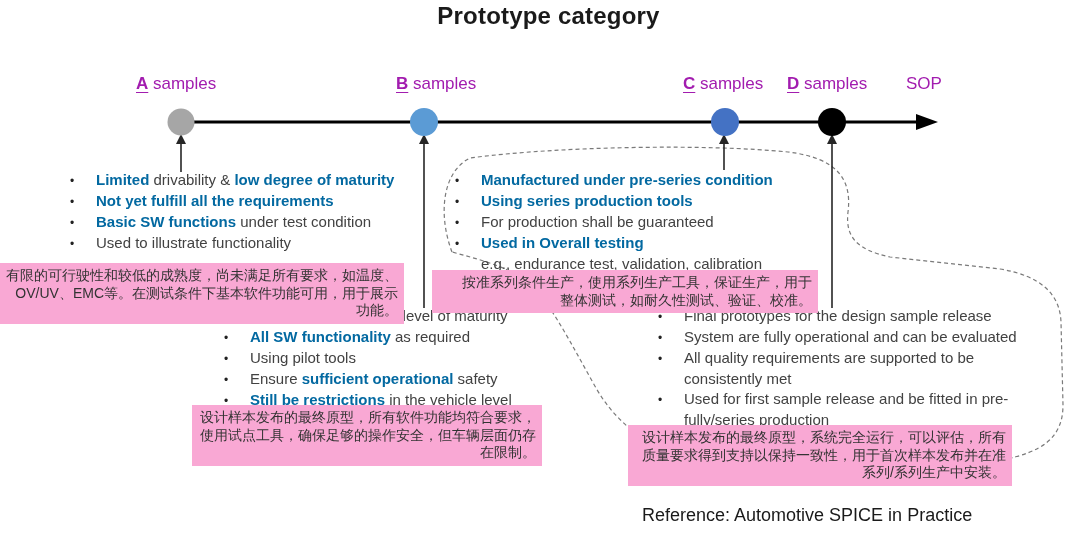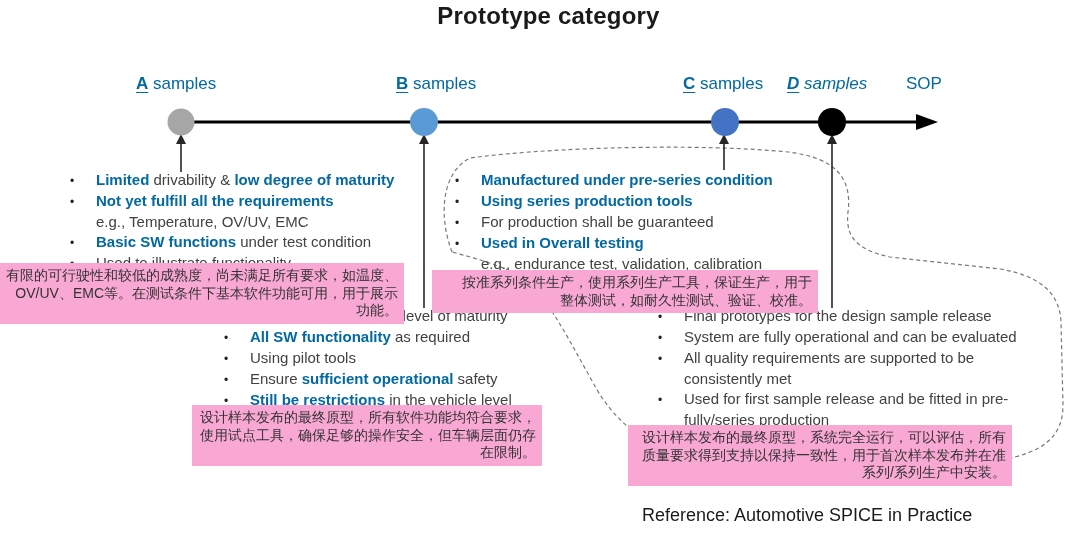--- a/index.html
+++ b/index.html
@@ -4,21 +4,21 @@
 <style>
   html,body{margin:0;padding:0;background:#fff;}
   #stage{
     position:relative;width:1080px;height:536px;background:#ffffff;
     font-family:"Liberation Sans","DejaVu Sans",sans-serif;overflow:hidden;
   }
   .title{
     position:absolute;left:0;right:0;top:2px;text-align:center;
     font-size:24px;font-weight:bold;color:#1a1a1a;letter-spacing:0.2px;margin-left:17px;
   }
-  .ms-label{position:absolute;top:74px;font-size:17px;color:#0369a1;white-space:nowrap;}
+  .ms-label{position:absolute;top:74px;font-size:17px;color:#a21caf;white-space:nowrap;}
   .ms-key{font-weight:bold;text-decoration:underline;text-underline-offset:3px;}
   svg.overlay{position:absolute;left:0;top:0;z-index:1;}
   .block{position:absolute;z-index:2;font-size:15px;line-height:20px;color:#424242;}
   .brow{display:flex;align-items:flex-start;}
   .brow .marker{flex:0 0 26px;font-size:12px;padding-top:1px;color:#212121;}
   .brow .btext{flex:1;}
   .brow.sub .btext{margin-left:26px;}
   .btext b{font-weight:bold;color:#0369a1;}
   .note{
     position:absolute;z-index:5;background:#f9a8d4;color:#333333;
@@ -35,21 +35,21 @@
 
   <div class="ms-label" style="left:136px;">
     <span class="ms-key">A</span><span> samples</span>
   </div>
   <div class="ms-label" style="left:396px;">
     <span class="ms-key">B</span><span> samples</span>
   </div>
   <div class="ms-label" style="left:683px;">
     <span class="ms-key">C</span><span> samples</span>
   </div>
-  <div class="ms-label" style="left:787px;font-style:italic;">
+  <div class="ms-label" style="left:787px;">
     <span class="ms-key">D</span><span> samples</span>
   </div>
   <div class="ms-label" style="left:906px;">
     <span>SOP</span>
   </div>
 
   <svg class="overlay" width="1080" height="536" viewBox="0 0 1080 536">
 
     <path d="M 452,252
          C 438,215 442,172 470,158
@@ -85,23 +85,20 @@
   </svg>
 
   <div class="block" style="left:70px;top:170px;width:352px;">
       <div class="brow">
         <span class="marker">•</span>
         <span class="btext"><b>Limited</b><span> drivability &amp; </span><b>low degree of maturity</b></span>
       </div>
       <div class="brow">
         <span class="marker">•</span>
         <span class="btext"><b>Not yet fulfill all the requirements</b></span>
-      </div>
-      <div class="brow sub">
-        <span class="btext"><span>e.g., Temperature, OV/UV, EMC</span></span>
       </div>
       <div class="brow">
         <span class="marker">•</span>
         <span class="btext"><b>Basic SW functions</b><span> under test condition</span></span>
       </div>
       <div class="brow">
         <span class="marker">•</span>
         <span class="btext"><span>Used to illustrate functionality</span></span>
       </div>
     </div>

